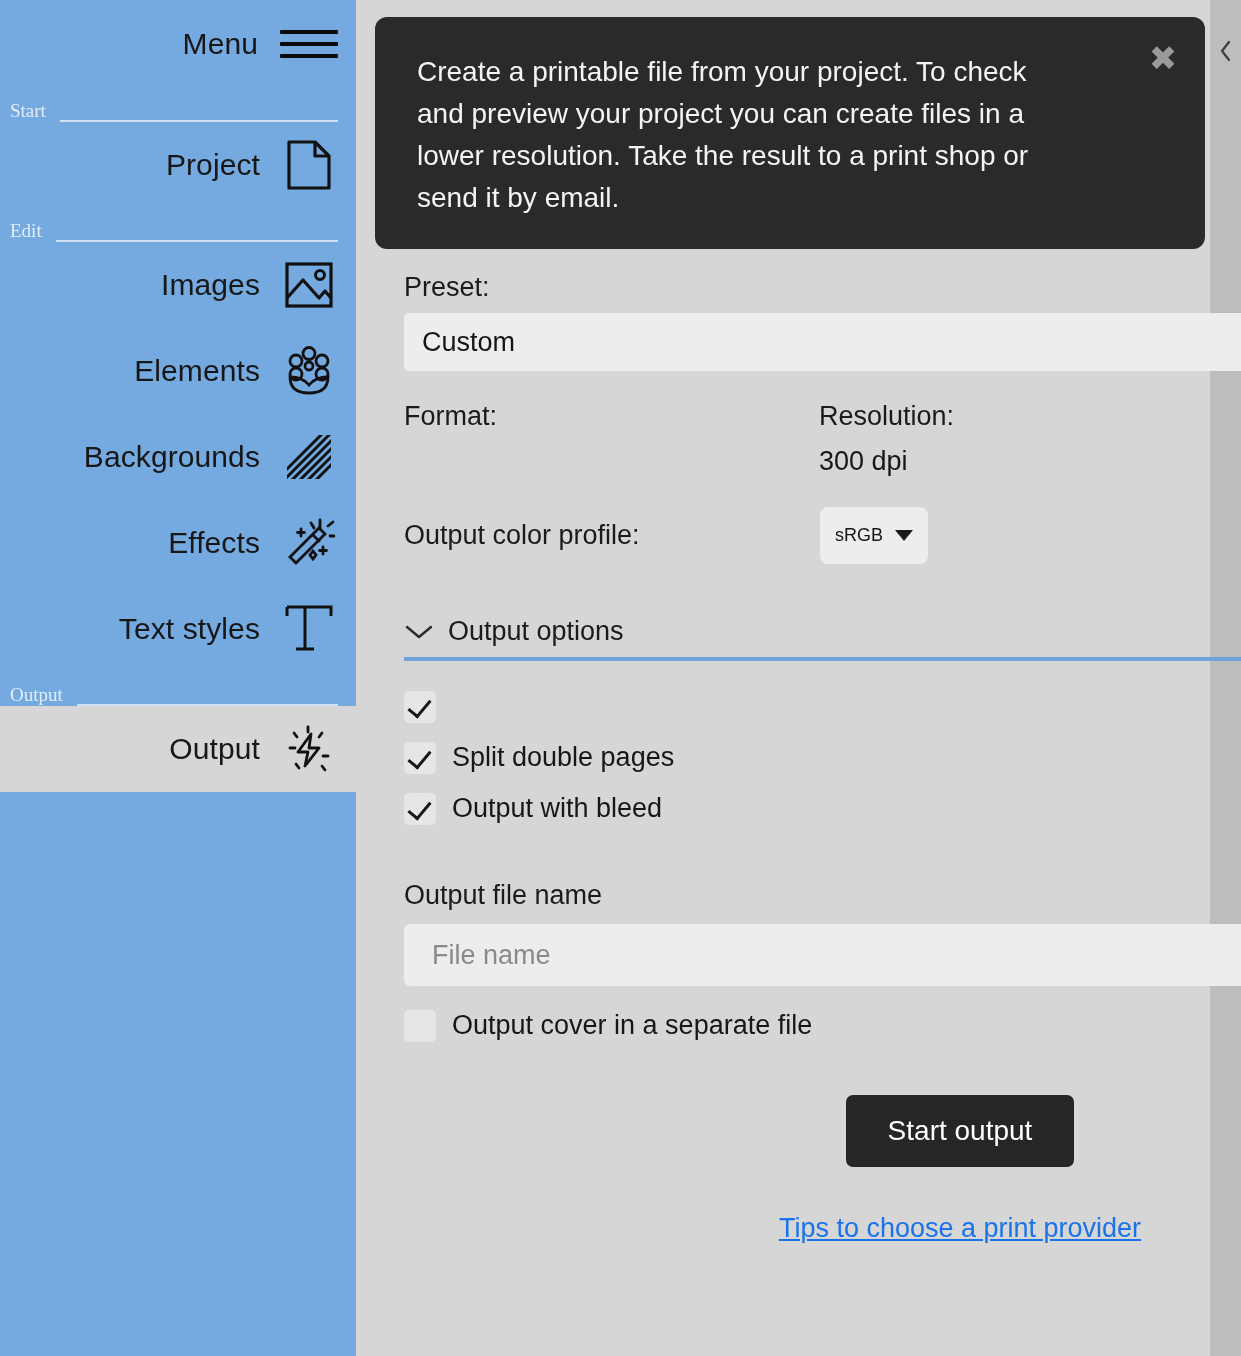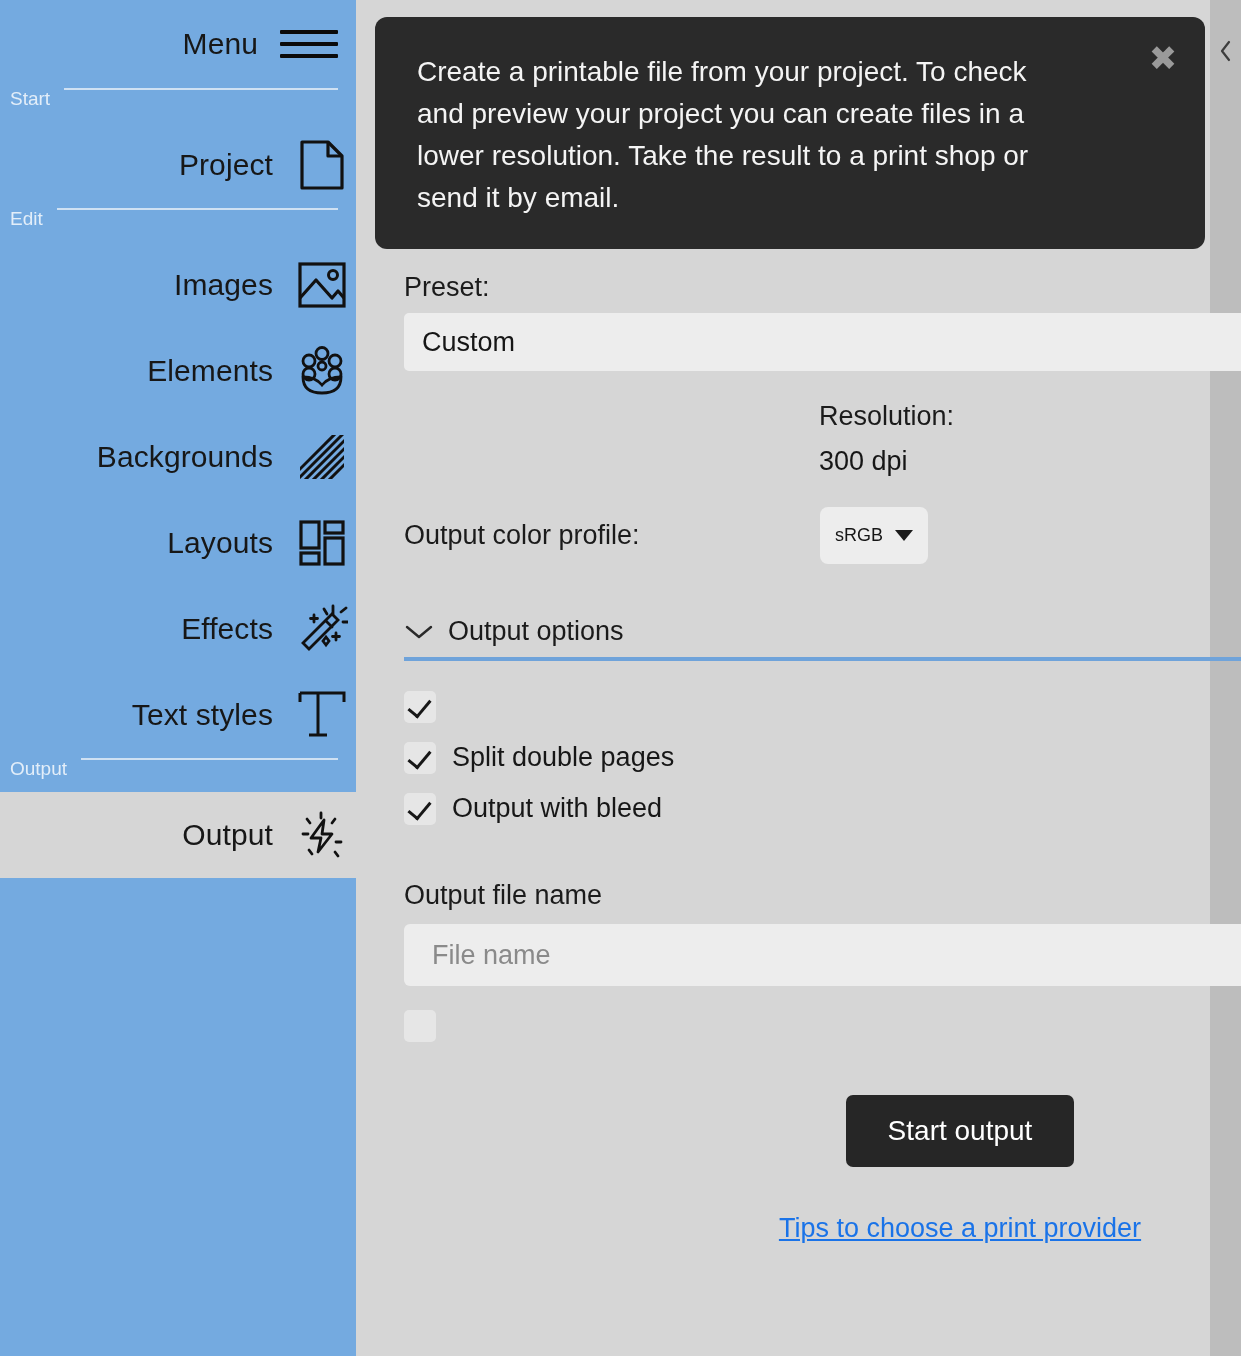--- a/index.html
+++ b/index.html
@@ -44,44 +44,45 @@
     display: flex; flex-direction: column; justify-content: space-between;
     padding: 4px 0;
     box-sizing: border-box;
   }
   .hamburger span {
     display: block; height: 4px; background: #0a0a0a; border-radius: 1px;
   }
 
   .sec-header {
     display: flex;
-    align-items: flex-start;
+    align-items: flex-end;
     height: 34px;
     padding-left: 10px;
     padding-right: 18px;
     box-sizing: border-box;
+    font-family: Liberation Serif, serif;
   }
   .sec-header .sec-title {
     font-size: 19px;
     color: #e3eef9;
     white-space: nowrap;
   }
   .sec-header .sec-line {
     flex: 1;
     height: 2px;
     background: #cfe1f3;
     margin-left: 14px;
   }
 
   .nav-item {
     height: 86px;
     display: flex;
     align-items: center;
     justify-content: flex-end;
-    padding-right: 5px;
+    padding-right: 18px;
     box-sizing: border-box;
     cursor: pointer;
   }
   .nav-item .nav-label {
     font-size: 30px;
     color: #171717;
     margin-right: 20px;
     letter-spacing: 0.1px;
   }
   .nav-item .nav-icon {
@@ -370,33 +371,20 @@
               <line x1="-2" y1="50" x2="48" y2="0"></line>
             <line x1="6" y1="50" x2="56" y2="0"></line>
               <line x1="14" y1="50" x2="64" y2="0"></line>
             <line x1="22" y1="50" x2="72" y2="0"></line>
               <line x1="30" y1="50" x2="80" y2="0"></line>
           </g>
         </svg>
       </span>
     </div>
 
-    <div class="nav-item">
-      <span class="nav-label">Layouts</span>
-      <span class="nav-icon">
-        <svg width="50" height="50" viewBox="0 0 50 50">
-            <g fill="none" stroke="#111" stroke-width="3.2">
-          <rect x="4" y="4" width="18" height="26"></rect>
-              <rect x="4" y="35" width="18" height="11"></rect>
-          <rect x="28" y="4" width="18" height="11"></rect>
-              <rect x="28" y="20" width="18" height="26"></rect>
-        </g>
-          </svg>
-      </span>
-    </div>
 
     <div class="nav-item">
       <span class="nav-label">Effects</span>
       <span class="nav-icon">
         <svg width="52" height="52" viewBox="0 0 52 52">
             <g fill="none" stroke="#111" stroke-width="2.8" stroke-linecap="round">
           <path d="M7 45 L36 16 L42 22 L13 51 Z" transform="translate(0,-5)"></path>
           <line x1="30" y1="18" x2="36" y2="24"></line>
           <line x1="37" y1="3" x2="37" y2="11"></line>
           <line x1="45" y1="9" x2="50" y2="5"></line>
@@ -464,20 +452,21 @@
     <div class="form">
 
       <div class="field-label">Preset:</div>
       <div class="select-box">
         <span class="sel-value">Custom</span>
 
       </div>
 
       <div class="row2">
         <div class="col-format">
+          <div class="field-label">Format:</div>
         </div>
         <div class="col-res">
           <div class="field-label">Resolution:</div>
           <div class="res-value">300 dpi</div>
         </div>
       </div>
 
       <div class="profile-row">
         <span class="profile-label">Output color profile:</span>
         <span class="chip">
@@ -511,20 +500,21 @@
       </div>
 
       <div class="filename-label">Output file name</div>
       <div class="filename-field">
         <input class="filename-input" type="text" value="" placeholder="File name" style="">
 
       </div>
 
       <div class="check-row cover-row">
         <span class="checkbox"></span>
+        <span class="check-label">Output cover in a separate file</span>
       </div>
 
       <div class="start-wrap">
         <button class="start-btn">Start output</button>
       </div>
 
       <div class="link-wrap">
         <a class="tips-link">Tips to choose a print provider</a>
       </div>
 

